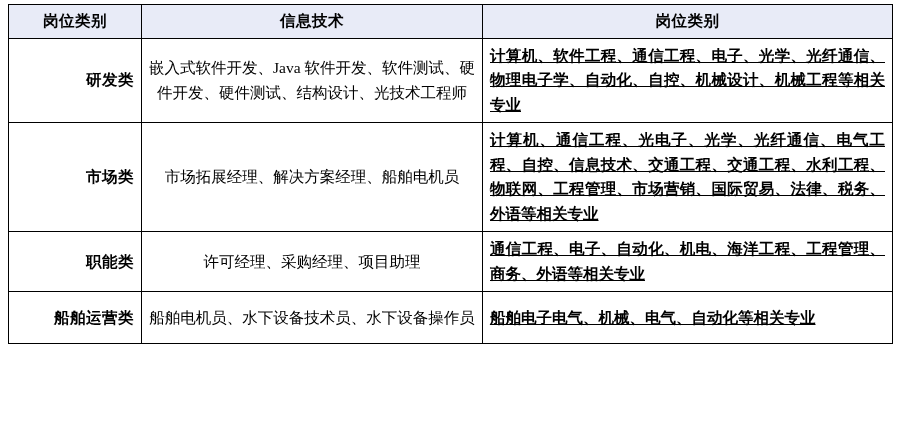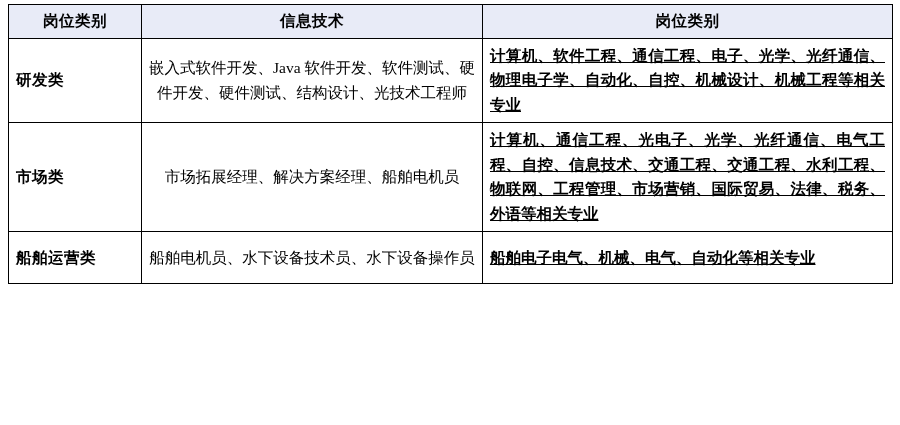--- a/index.html
+++ b/index.html
@@ -38,21 +38,21 @@
   }
   table.jobs thead th {
     background: #e8ebf7;
     text-align: center;
     font-weight: bold;
     height: 34px;
     padding: 3px 6px;
     letter-spacing: 0.5px;
   }
   td.cat {
-    text-align: left;
+    text-align: right;
     font-weight: bold;
     letter-spacing: 0.5px;
   }
   td.posts {
     text-align: center;
     font-weight: normal;
   }
   td.majors {
     text-align: left;
     font-weight: bold;
@@ -106,20 +106,29 @@
       </tr>
       <tr class="r2">
         <td class="cat">市场类</td>
         <td class="posts">
             <span class="inner">市场拓展经理、解决方案经理、船舶电机员</span>
           </td>
         <td class="majors">
             <span class="inner">计算机、通信工程、光电子、光学、光纤通信、电气工程、自控、信息技术、交通工程、交通工程、水利工程、物联网、工程管理、市场营销、国际贸易、法律、税务、外语等相关专业</span>
           </td>
       </tr>
+      <tr class="r4">
+        <td class="cat">职能类</td>
+        <td class="posts">
+            <span class="inner">许可经理、采购经理、项目助理</span>
+          </td>
+        <td class="majors">
+            <span class="inner">通信工程、电子、自动化、机电、海洋工程、工程管理、商务、外语等相关专业</span>
+          </td>
+      </tr>
       <tr class="r5">
         <td class="cat">船舶运营类</td>
         <td class="posts">
             <span class="inner just">船舶电机员、水下设备技术员、水下设备操作员</span>
           </td>
         <td class="majors">
             <span class="inner">船舶电子电气、机械、电气、自动化等相关专业</span>
           </td>
       </tr>
     </tbody>

